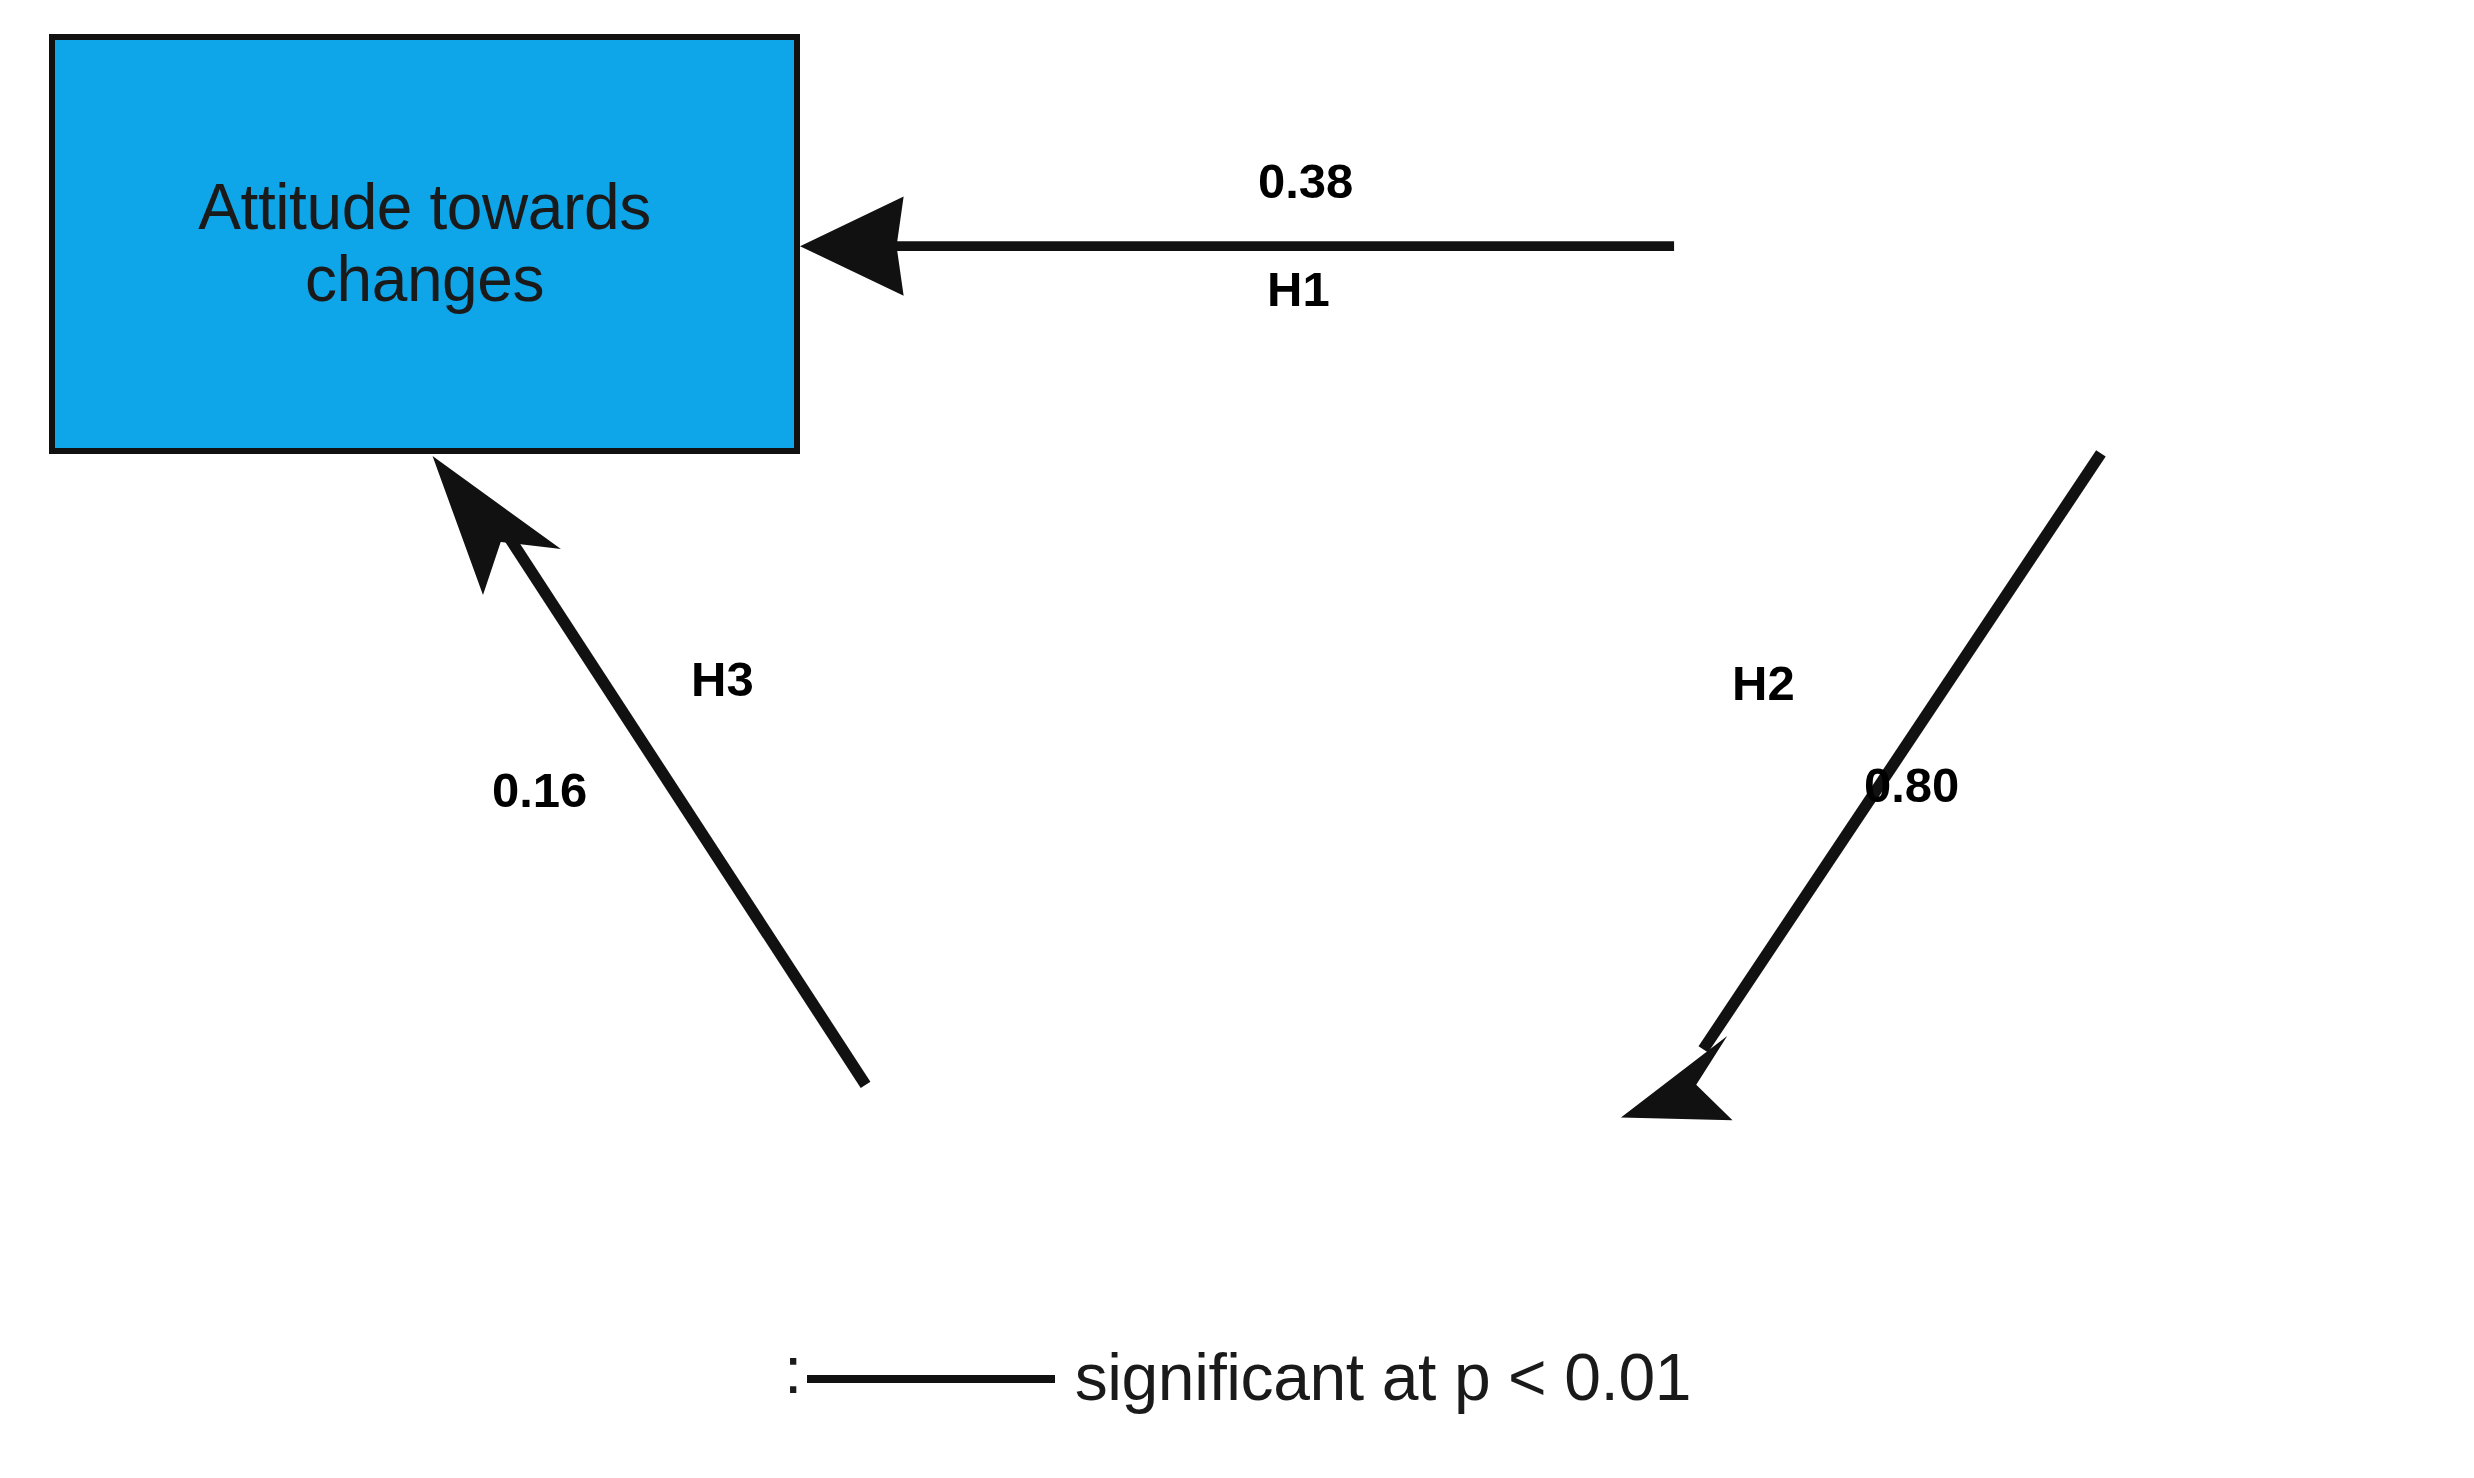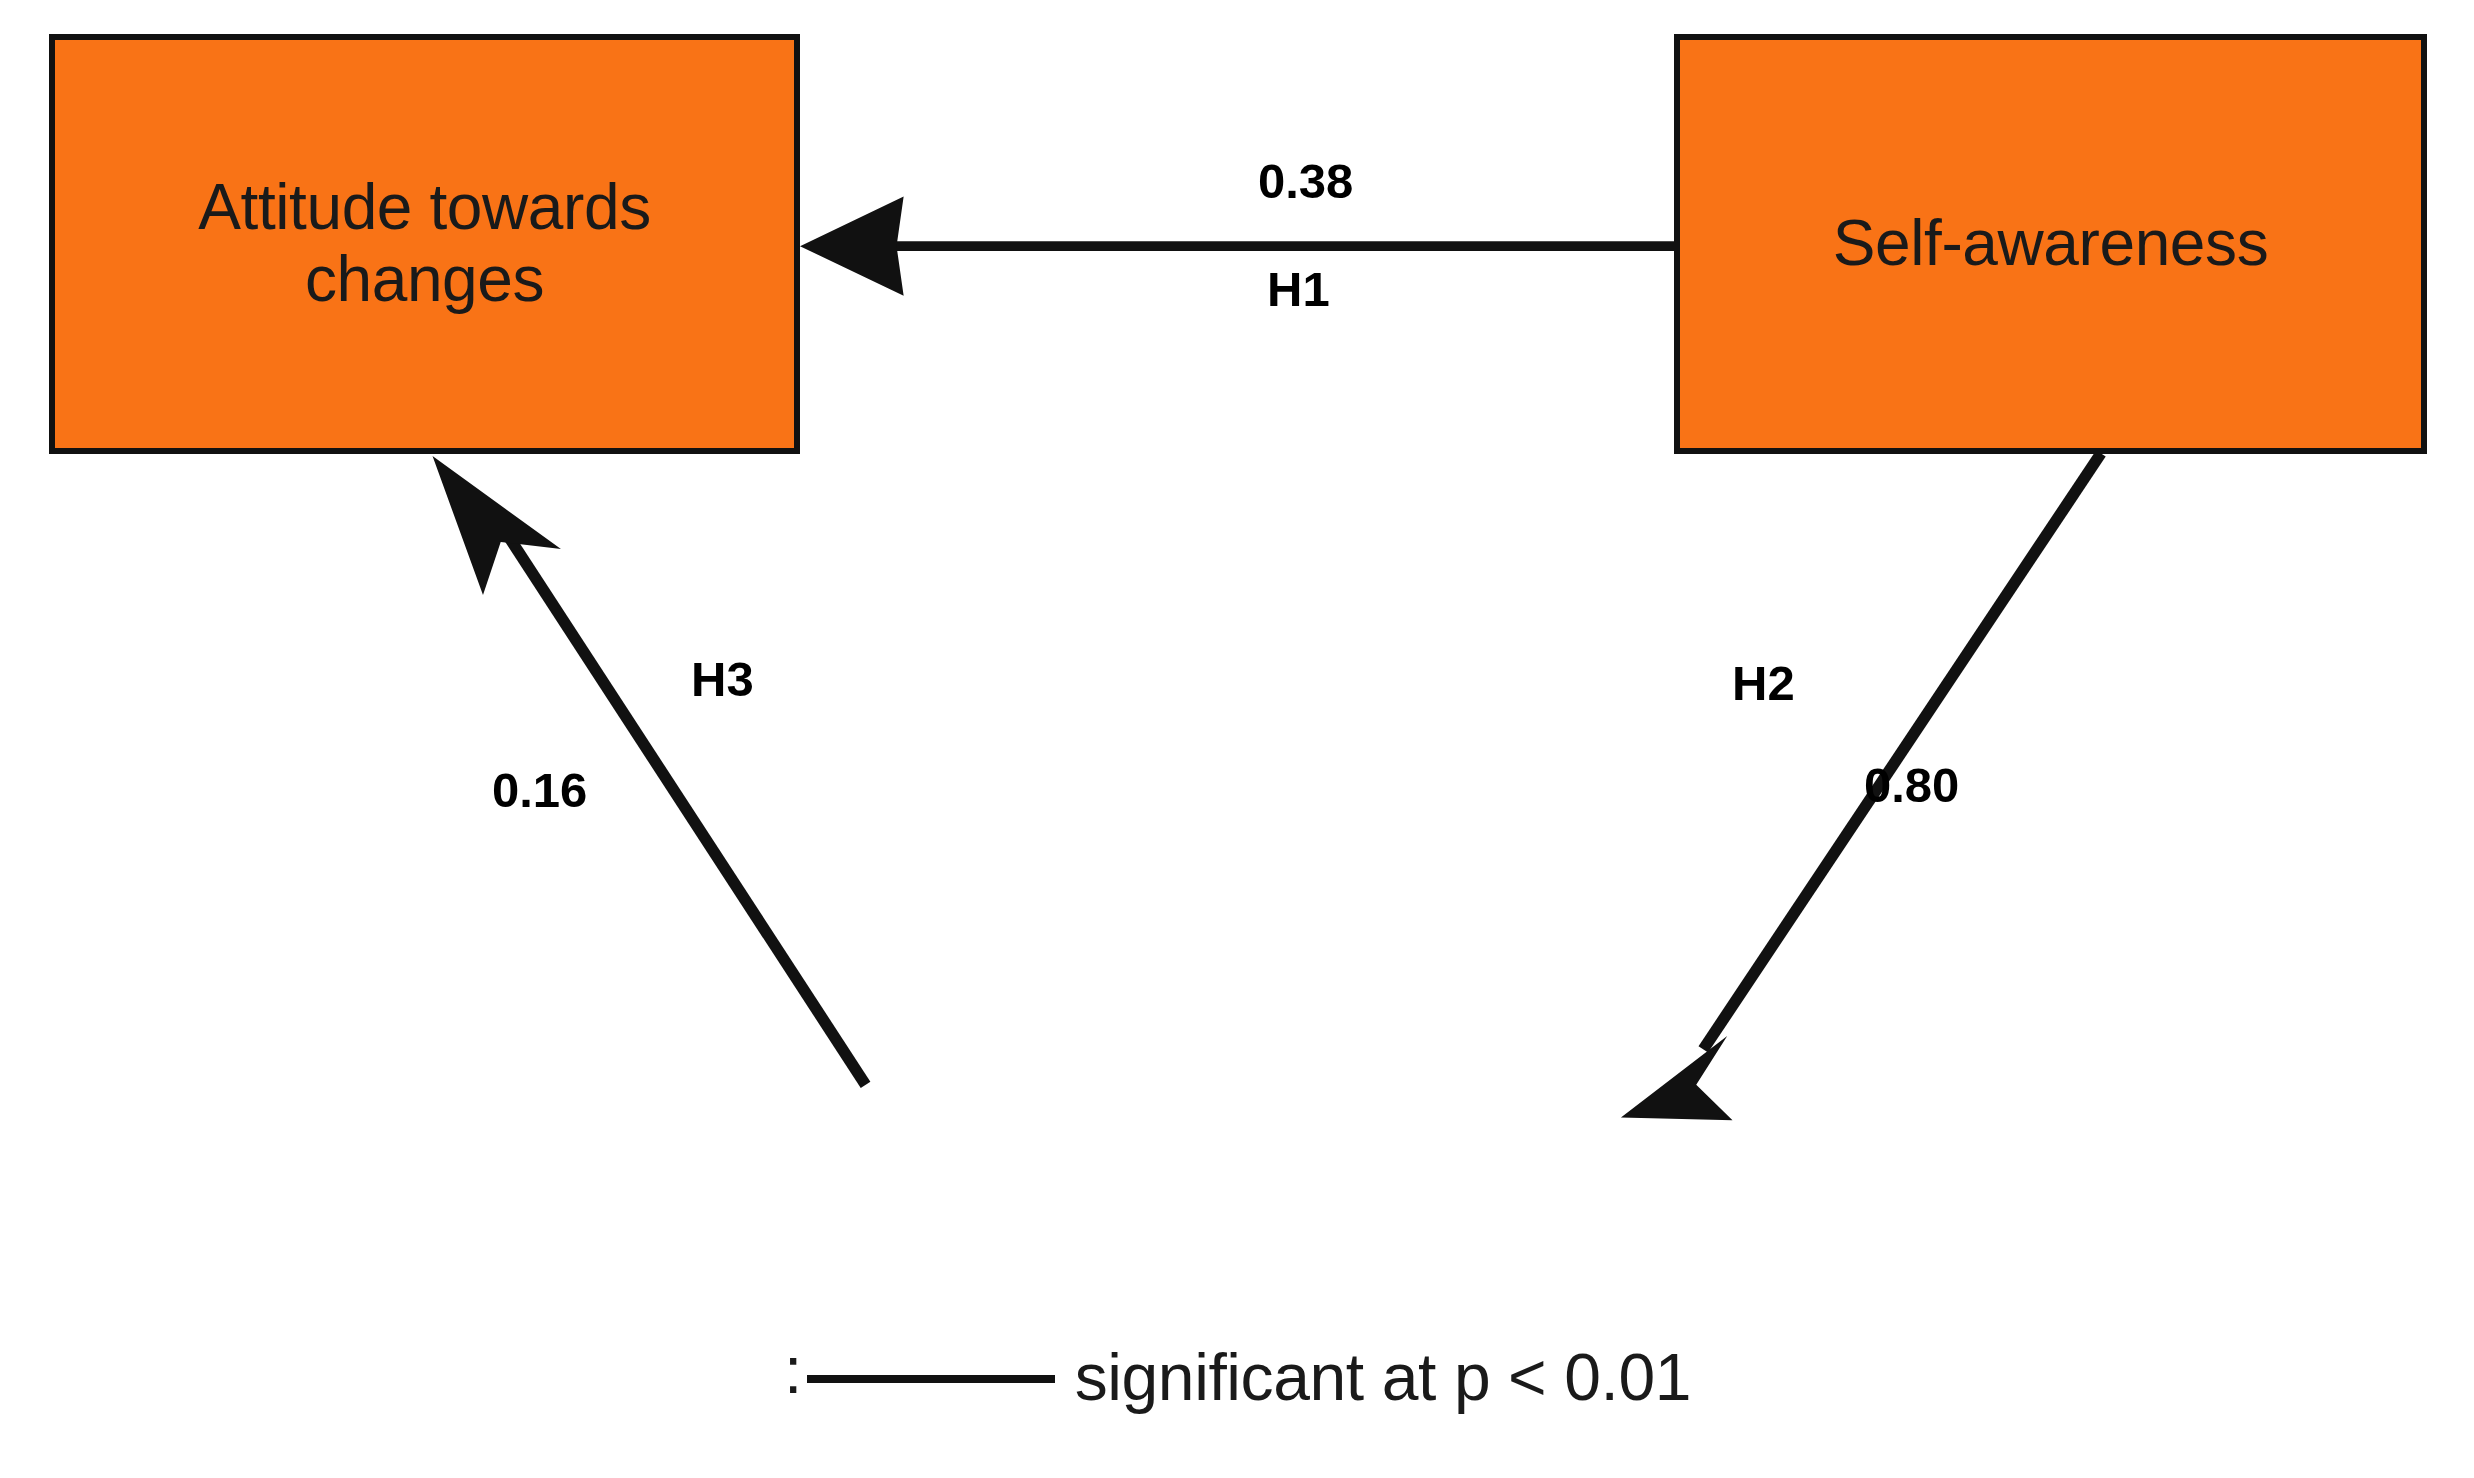--- a/index.html
+++ b/index.html
@@ -22,21 +22,21 @@
     position: absolute;
     left: 0;
     top: 0;
     width: 2475px;
     height: 1478px;
   }
   .node-box {
     position: absolute;
     box-sizing: border-box;
     border: 6.2px solid #111111;
-    background: #f97316;
+    background: #0ea5e9;
     display: flex;
     align-items: center;
     justify-content: center;
     text-align: center;
   }
   .node-label {
     font-size: 64px;
     font-weight: 400;
     line-height: 1.12;
     letter-spacing: -0.4px;
@@ -102,23 +102,20 @@
       <line x1="977" y1="1225" x2="570" y2="600" stroke="#111111" stroke-width="13"></line>
       <polygon points="488,515 545,672 565,612 633,620" fill="#111111"></polygon>
     </g>
   </svg>
 
   <div class="node-box" style="left:49px; top:34px; width:751px; height:420px;">
     <span class="node-label">Attitude towards
 changes</span>
   </div>
 
-  <div class="node-box" style="left:1674px; top:34px; width:753px; height:420px;">
-    <span class="node-label">Self-awareness</span>
-  </div>
 
 
   <div class="edge-label" style="left:1258px; top:137px;margin-top:16px;">0.38</div>
   <div class="edge-label" style="left:1267px; top:261px;">H1</div>
 
   <div class="edge-label" style="left:1732px; top:655px;">H2</div>
   <div class="edge-label" style="left:1864px; top:757px;">0.80</div>
 
   <div class="edge-label" style="left:691px; top:651px;">H3</div>
   <div class="edge-label" style="left:492px; top:762px;">0.16</div>

